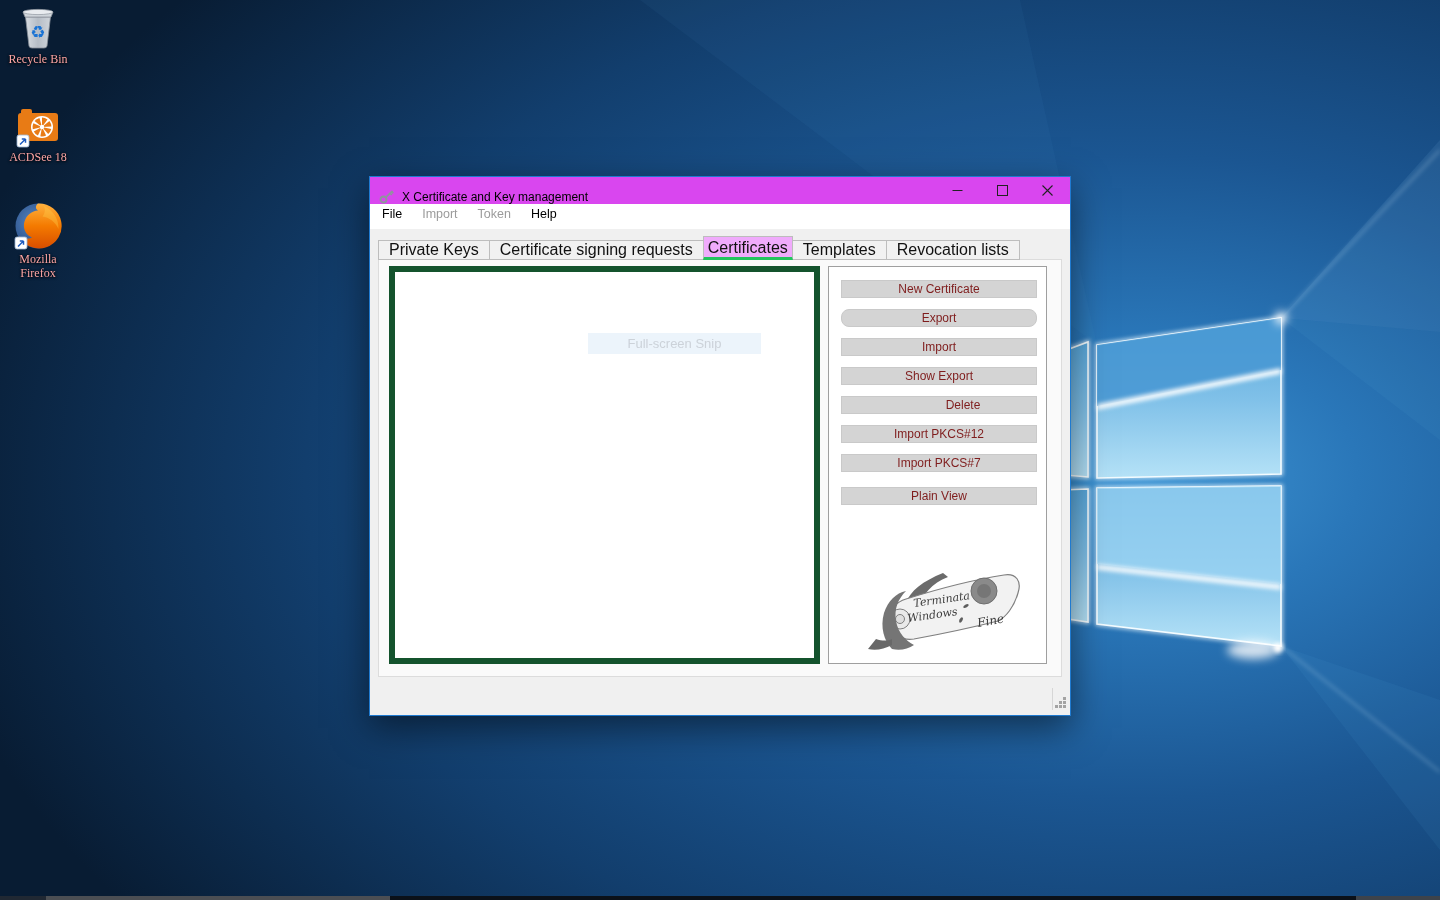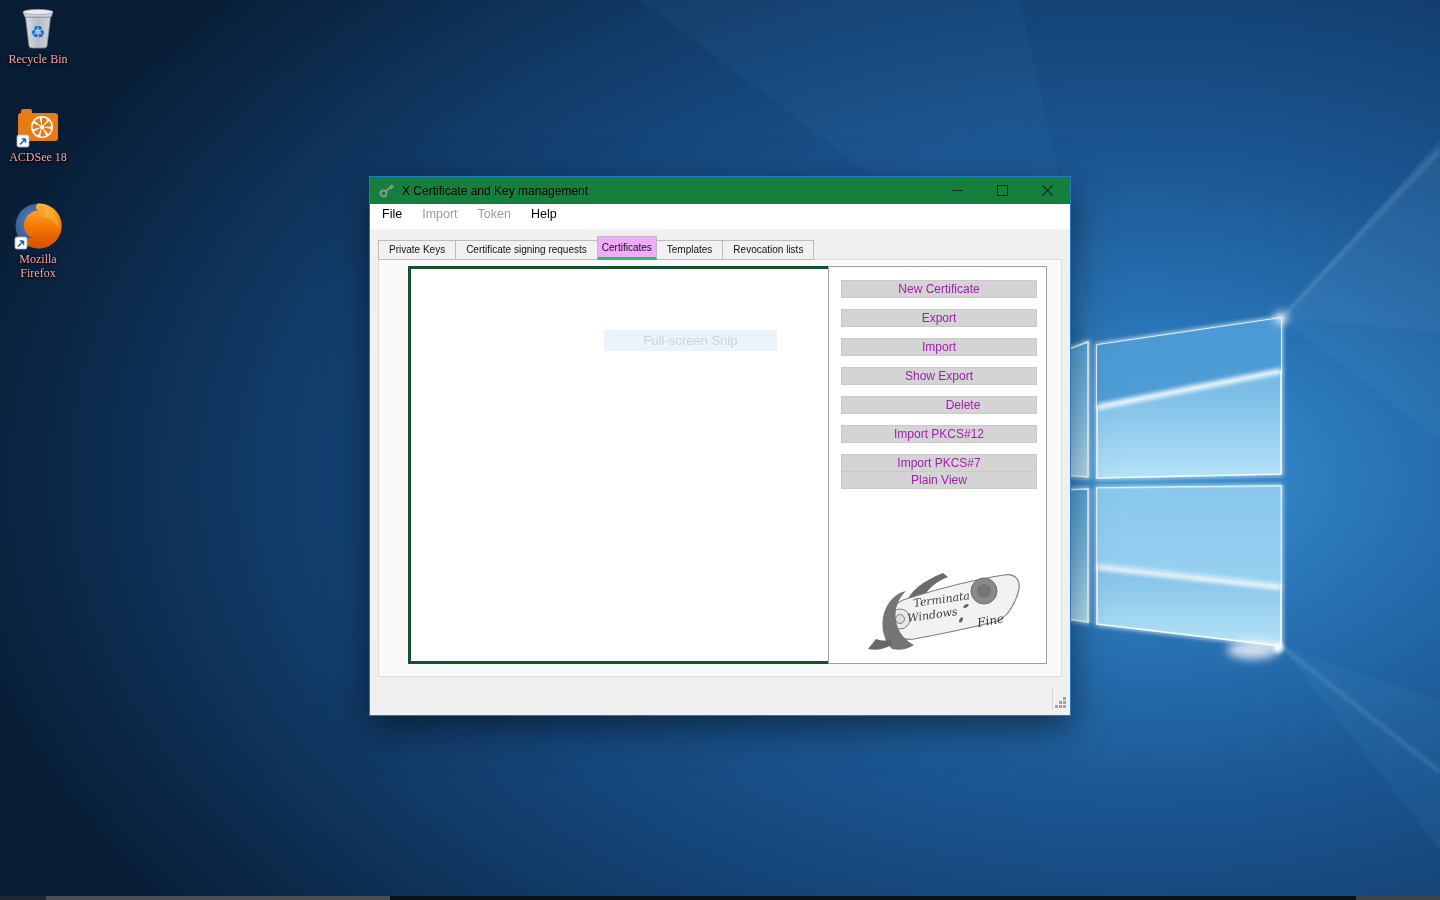--- a/index.html
+++ b/index.html
@@ -14,43 +14,43 @@
     background:linear-gradient(90deg,#202833 0,#202833 46px,#4b4e53 46px,#4b4e53 390px,
       #0b1119 390px,#0b1119 1356px,#3d434b 1356px,#3d434b 100%);}
   
   .icon-item{position:absolute;left:4px;width:68px;text-align:center;z-index:2;cursor:default;}
   .icon-art{display:block;margin:0 auto;}
   .icon-label{display:block;margin-top:2px;font-size:12px;line-height:14px;color:#fca5a5;
     text-shadow:0 1px 3px rgba(0,0,0,.95),0 0 2px rgba(0,0,0,.8);font-family:Liberation Serif, serif;}
   
   .xca-window{position:absolute;left:369px;top:176px;width:702px;height:540px;box-sizing:border-box;
     border:1px solid #1f7ad0;background:#f0f0f0;z-index:4;box-shadow:0 12px 34px rgba(0,0,0,.5);}
-  .titlebar{position:absolute;left:0;top:0;right:0;height:27px;background:#15803d;display:flex;align-items:center;}
+  .titlebar{position:absolute;left:0;top:0;right:0;height:27px;background:#d946ef;display:flex;align-items:flex-end;}
   .title-icon{margin:0 6px 0 9px;display:flex;}
   .title-text{font-size:12px;color:#000;}
   .win-controls{position:absolute;right:0;top:0;height:27px;display:flex;}
   .ctrl{width:45px;height:27px;display:flex;align-items:center;justify-content:center;}
   .menubar{position:absolute;left:0;top:27px;right:0;height:25px;background:#fff;display:flex;align-items:flex-start;padding-left:2px;}
   .menu-item{font-size:12.5px;padding:3px 10px;color:#000;}
   .menu-item.disabled{color:#9b9b9b;}
   .tabs{position:absolute;left:8px;top:59px;height:24px;display:flex;align-items:flex-end;z-index:2;}
-  .tab{box-sizing:border-box;height:20px;font-size:10px;line-height:18px;padding:0 10px;
+  .tab{box-sizing:border-box;height:20px;font-size:16px;line-height:18px;padding:0 10px;
     background:#f1f1f1;border:1px solid #bdbdbd;margin-left:-1px;color:#111;white-space:nowrap;}
   .tab:first-child{margin-left:0;}
   .tab.active{height:24px;line-height:22px;padding:0 4px;background:#f0abfc;border-bottom:3px solid #22c55e;position:relative;z-index:3;}
   .tabpage{position:absolute;left:8px;top:82px;width:684px;height:418px;box-sizing:border-box;
     background:#fafafa;border:1px solid #dcdcdc;}
   .list-panel{position:absolute;left:10px;top:6px;width:431px;height:398px;box-sizing:border-box;
-    background:#fff;border:3px solid #14532d;margin-left:19px;}
+    background:#fff;border:6px solid #14532d;}
   .snip-ghost{position:absolute;left:193px;top:61px;width:173px;height:21px;background:#ecf4fb;
     color:#ccd2d9;font-size:13px;display:flex;align-items:center;justify-content:center;}
   .side-panel{position:absolute;left:449px;top:6px;width:219px;height:398px;box-sizing:border-box;
     background:#fff;border:1px solid #9f9f9f;}
   .side-btn{position:absolute;left:12px;width:196px;height:18px;box-sizing:border-box;
-    background:#d4d4d4;border:1px solid #c9c9c9;color:#a21caf;font-size:12px;
+    background:#d4d4d4;border:1px solid #c9c9c9;color:#7f1d1d;font-size:12px;
     display:flex;align-items:center;justify-content:center;white-space:nowrap;}
   .banner{position:absolute;left:50%;bottom:7px;transform:translateX(-50%);}
   .grip-line{position:absolute;left:682px;top:511px;width:1px;height:22px;background:#d6d6d6;}
   .grip-dot{position:absolute;width:3px;height:3px;background:#a3a3a3;}
 </style>
 </head>
 <body>
 
 <svg id="wallpaper" viewBox="0 0 1440 900" preserveAspectRatio="none">
   <defs>
@@ -222,27 +222,27 @@
         <path d="M44,84 C 36,88 28,90 20,88 L 28,78 C 34,80 40,80 44,78 Z" fill="#686868"></path>
         <circle cx="136" cy="30" r="13" fill="#8a8a8a" stroke="#6e6e6e" stroke-width="1"></circle>
         <circle cx="136" cy="30" r="7" fill="#767676"></circle>
         <ellipse cx="118" cy="45" rx="3" ry="1.5" fill="#5d5d5d" transform="rotate(-30 118 45)"></ellipse>
         <ellipse cx="113" cy="59" rx="3" ry="1.5" fill="#5d5d5d" transform="rotate(-60 113 59)"></ellipse>
         <text x="66" y="46" transform="rotate(-8 66 46)" font-family="DejaVu Serif, serif" font-style="italic" font-size="11" fill="#3c3c3c">Terminata</text>
         <text x="60" y="61" transform="rotate(-8 60 61)" font-family="DejaVu Serif, serif" font-style="italic" font-size="11" fill="#3c3c3c">Windows</text>
         <text x="130" y="66" transform="rotate(-10 130 66)" font-family="DejaVu Serif, serif" font-style="italic" font-size="12" fill="#3c3c3c">Fine</text>
       </svg>
     <div class="side-btn" style="top: 13px;">New Certificate</div>
-        <div class="side-btn" style="top: 42px;">Export</div>
+        <div class="side-btn" style="top: 42px; border-radius: 8px;">Export</div>
         <div class="side-btn" style="top: 71px;">Import</div>
         <div class="side-btn" style="top: 100px;">Show Export</div>
         <div class="side-btn" style="top: 129px; padding-left: 48px;">Delete</div>
         <div class="side-btn" style="top: 158px;">Import PKCS#12</div>
         <div class="side-btn" style="top: 187px;">Import PKCS#7</div>
-        <div class="side-btn" style="top: 204px;">Plain View</div>
+        <div class="side-btn" style="top: 220px;">Plain View</div>
       </div>
   </div>
 
   <div class="grip-line"></div>
   <div>
     <div class="grip-dot" style="left:693px;top:520px;"></div>
     <div class="grip-dot" style="left:689px;top:524px;"></div>
     <div class="grip-dot" style="left:693px;top:524px;"></div>
     <div class="grip-dot" style="left:685px;top:528px;"></div>
     <div class="grip-dot" style="left:689px;top:528px;"></div>

